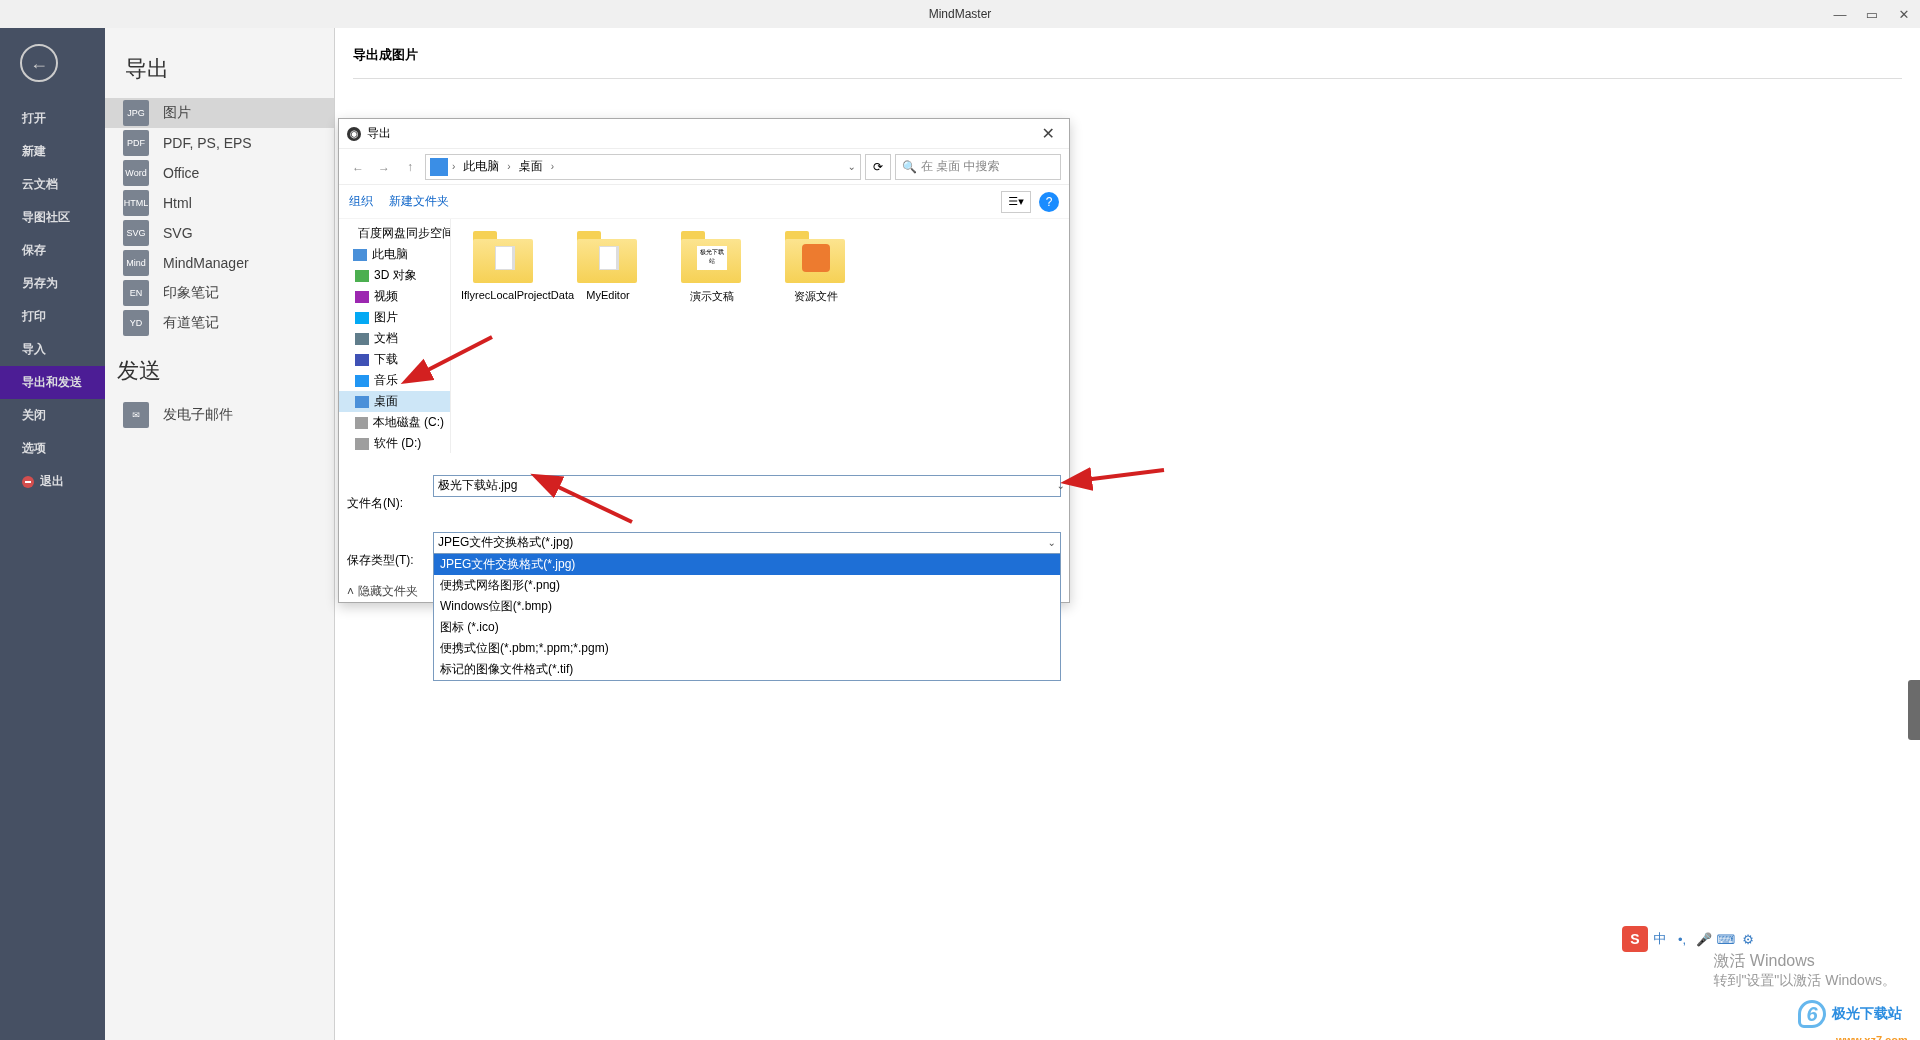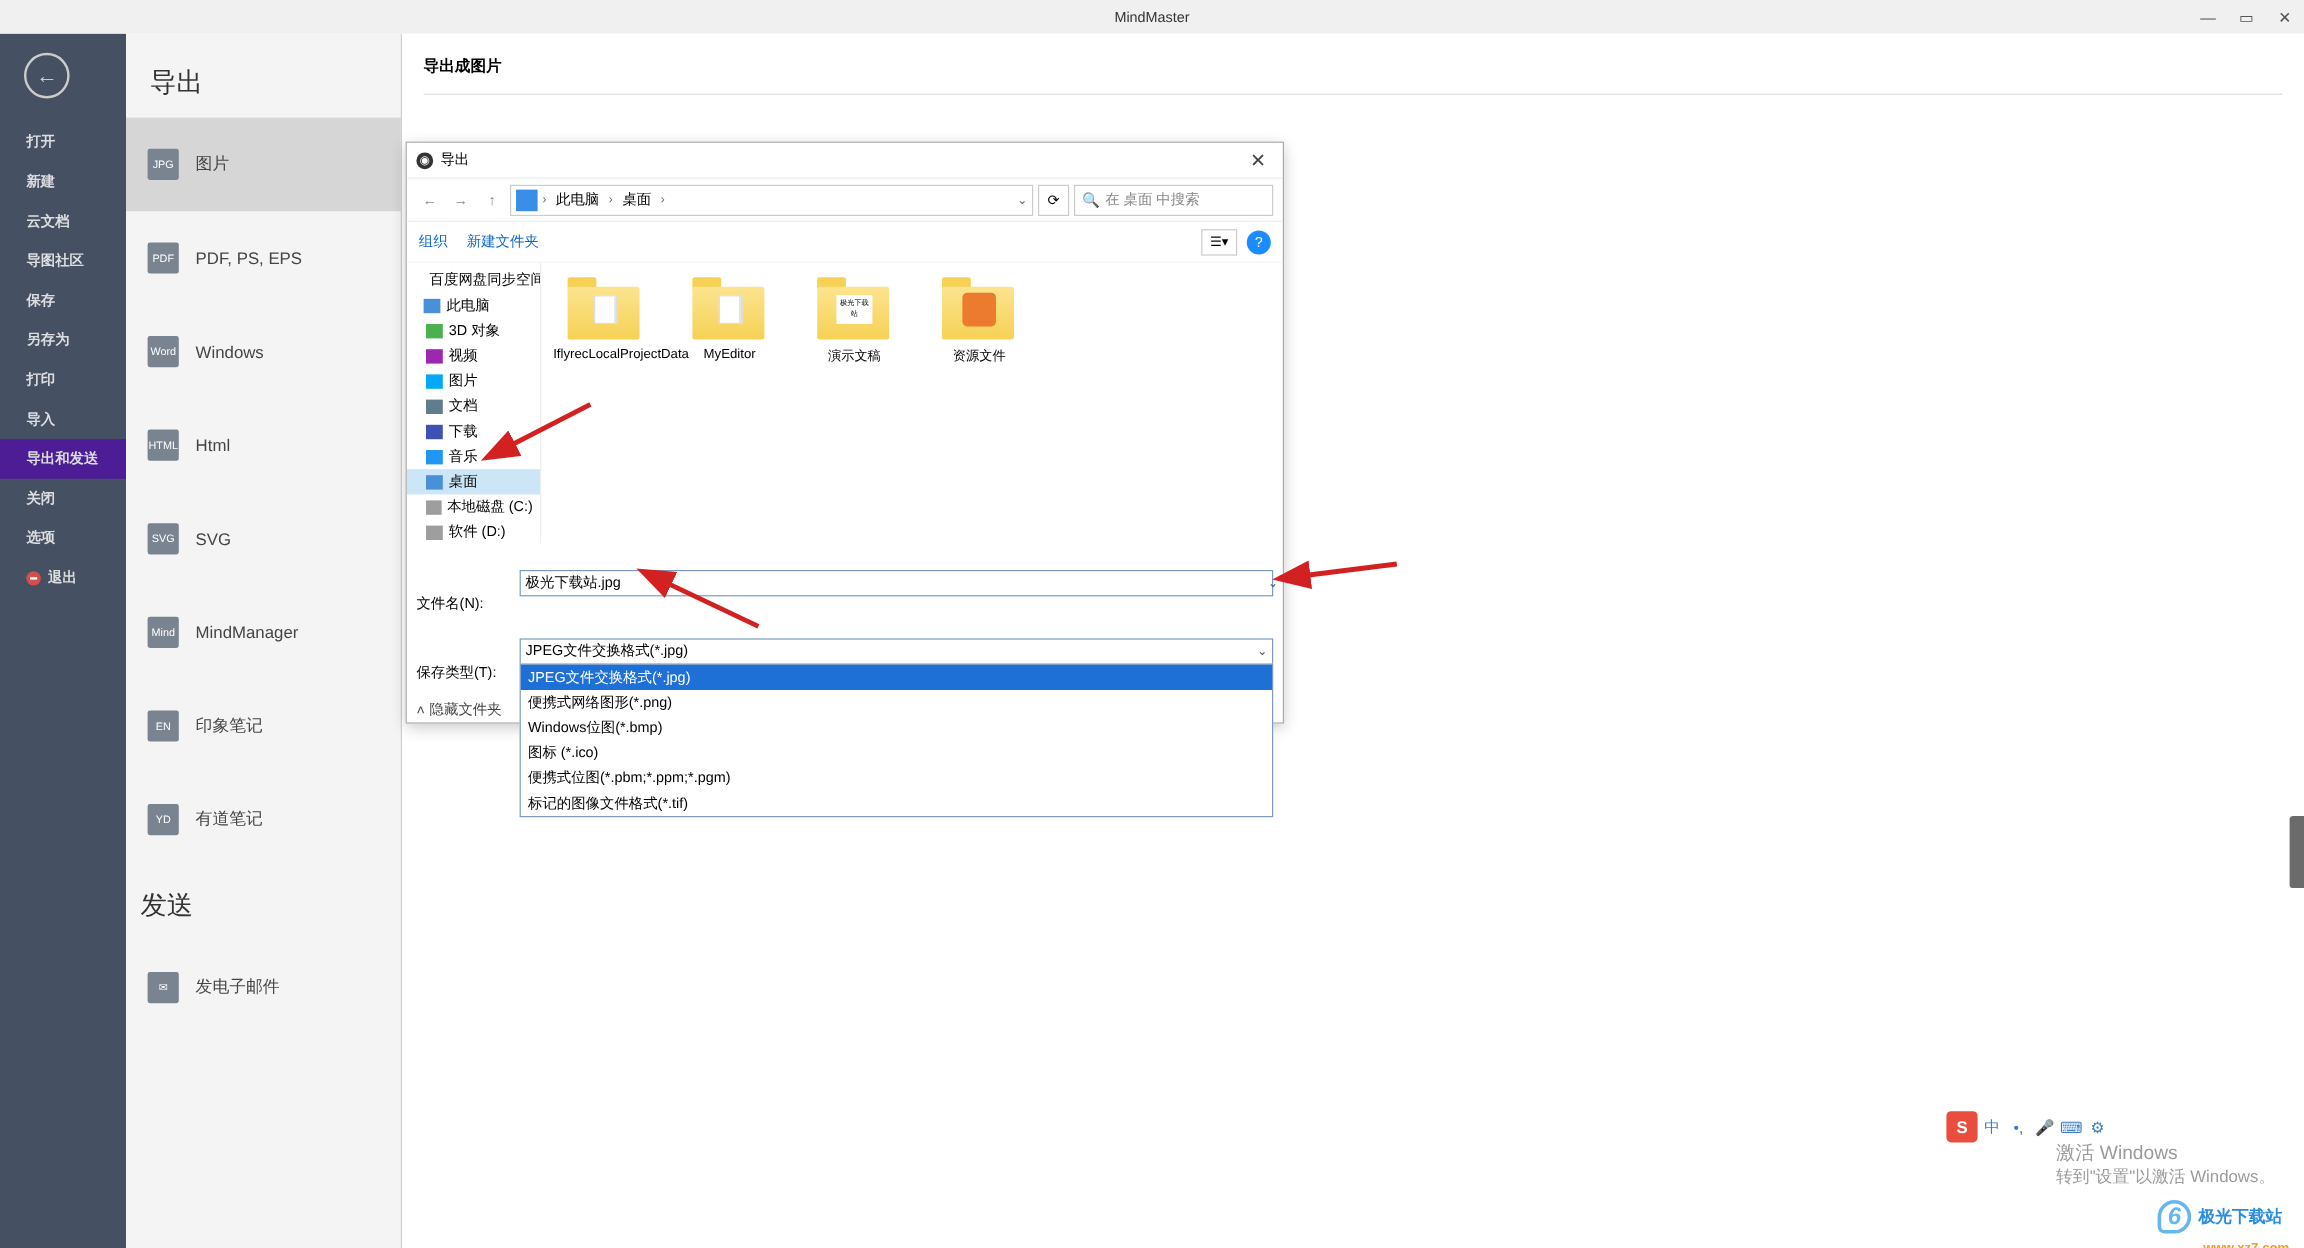--- a/index.html
+++ b/index.html
@@ -15,21 +15,21 @@
 
 .sidebar-left { width: 105px; background: #465063; color: #dcdde0; padding-top: 16px; }
 .back-circle { width: 38px; height: 38px; border: 2px solid #ccc; border-radius: 50%; margin-left: 20px; margin-bottom: 20px; display:flex; align-items:center; justify-content:center; color:#ccc; font-size:18px; cursor:pointer;}
 .menu-item { padding: 8px 22px; font-size: 12px; cursor: pointer; display:flex; align-items:center; gap:6px;font-weight:bold;}
 .menu-item.active { background: #4c1d95; }
 .exit-icon { width:12px; height:12px; background:#d34e4e; border-radius:50%; display:inline-block; position:relative;}
 .exit-icon::after{content:""; position:absolute; width:6px; height:2px; background:#fff; top:5px; left:3px;}
 
 .sidebar-mid { width: 230px; background: #f4f4f4; border-right: 1px solid #d0d0d0; padding: 20px 0; }
 .section-title { font-size: 22px; padding: 6px 20px 14px; color: #333; }
-.format-item { display: flex; align-items: center; gap: 14px; padding: 26px 18px; font-size: 14px; color: #444; cursor: pointer; }
+.format-item { display: flex; align-items: center; gap: 14px; padding: 2px 18px; font-size: 14px; color: #444; cursor: pointer; }
 .format-item.active { background: #d6d6d6; }
 .format-icon { width: 26px; height: 26px; background: #7a8390; color: #fff; display: flex; align-items: center; justify-content: center; font-size: 9px; border-radius: 2px; text-align:center; line-height:1;}
 
 .content { flex: 1; background: #fff; padding: 18px 18px; position: relative; }
 .content-title { font-size: 13px; font-weight: bold; margin-bottom: 14px; }
 .content-divider { border: none; border-top: 1px solid #ddd; margin-bottom: 12px; }
 .content-desc { font-size: 12px; color: #444; }
 
 .dialog { position: absolute; top: 118px; left: 338px; width: 732px; background: #fff; border: 1px solid #aaa; box-shadow: 0 4px 12px rgba(0,0,0,0.2); }
 .dlg-title { height: 30px; display: flex; align-items: center; padding: 0 8px; font-size: 12px; border-bottom: 1px solid #eee; }
@@ -136,21 +136,21 @@
         <div class="format-item active">
           <span class="format-icon">JPG</span>
           <span>图片</span>
         </div>
         <div class="format-item">
           <span class="format-icon">PDF</span>
           <span>PDF, PS, EPS</span>
         </div>
         <div class="format-item">
           <span class="format-icon">Word</span>
-          <span>Windows</span>
+          <span>Office</span>
         </div>
         <div class="format-item">
           <span class="format-icon">HTML</span>
           <span>Html</span>
         </div>
         <div class="format-item">
           <span class="format-icon">SVG</span>
           <span>SVG</span>
         </div>
         <div class="format-item">

